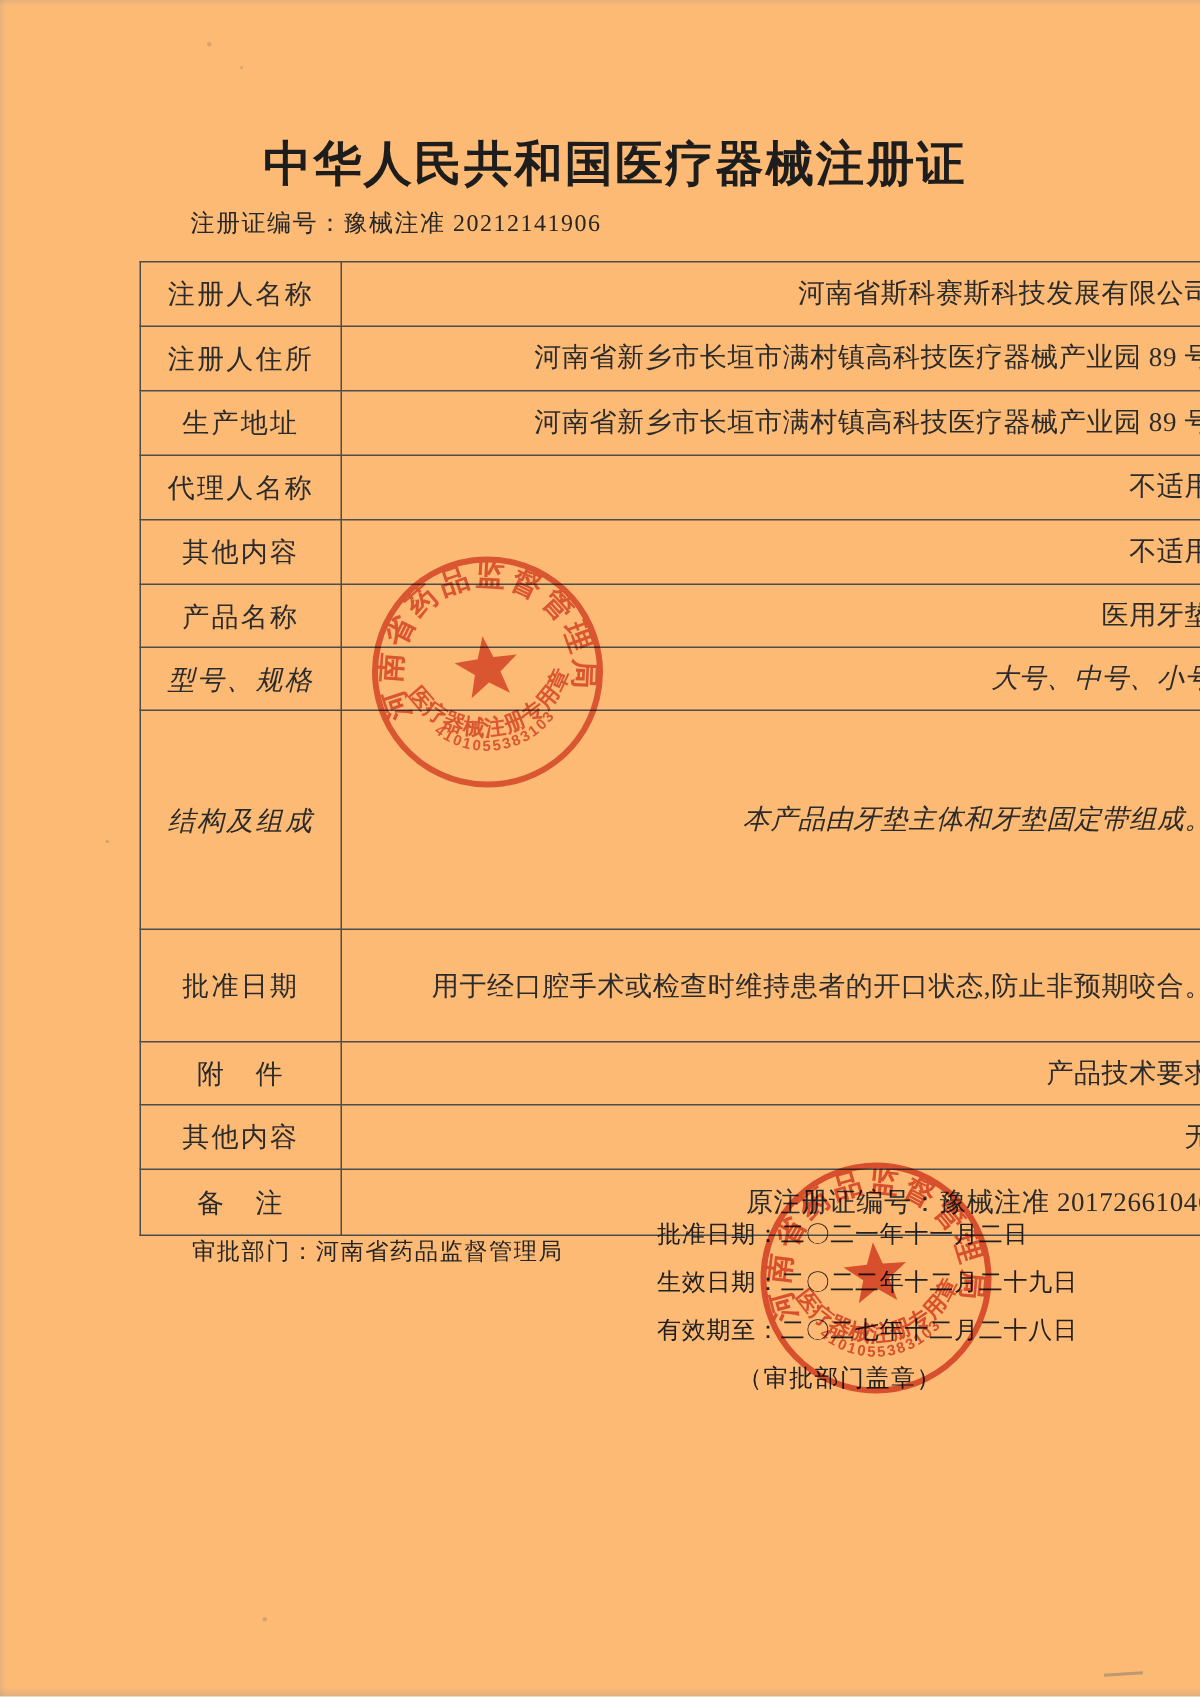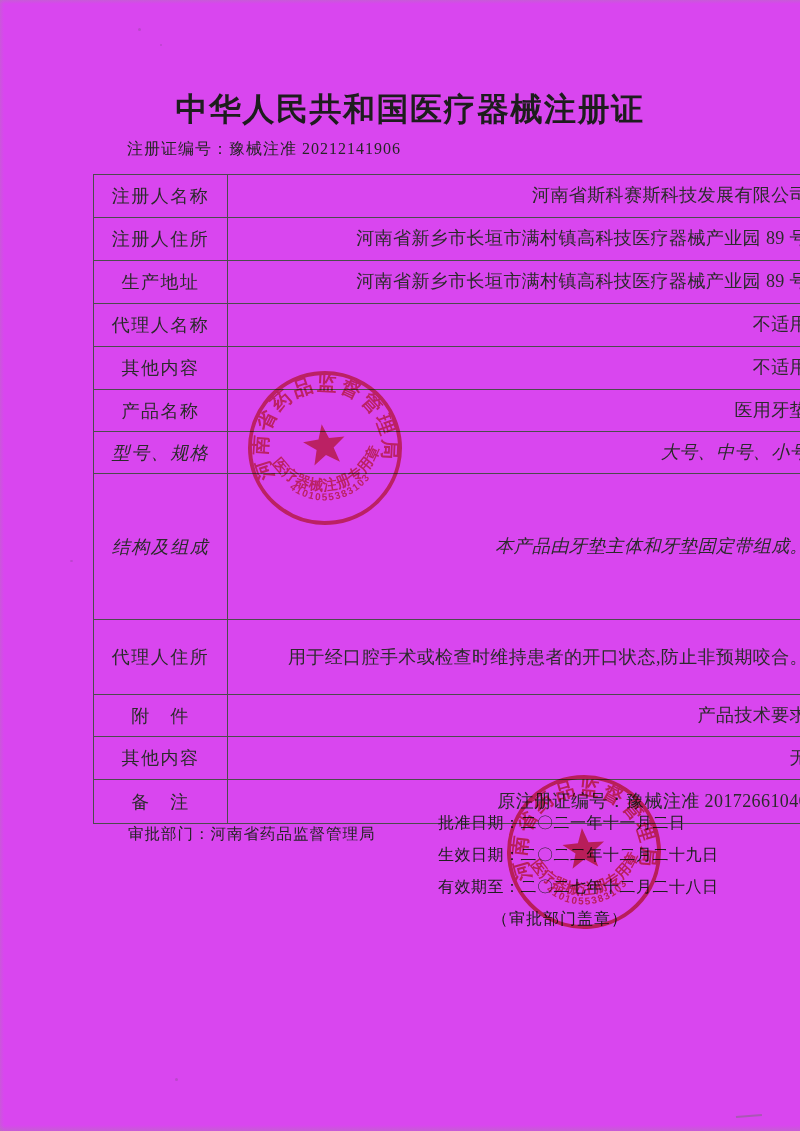--- a/index.html
+++ b/index.html
@@ -1,19 +1,19 @@
 <!DOCTYPE html>
 <html><head>
 <meta charset="utf-8">
 <style>
   * { margin:0; padding:0; box-sizing:border-box; }
   html,body { background:#e8e8e6; }
   .page {
     position:relative; width:800px; height:1131px; margin:0 auto;
-    background:#d946ef; overflow:hidden;
+    background:#fdba74; overflow:hidden;
     font-family:"Liberation Serif", serif; color:#2c2c2c;
   }
   
   .edge-top   { position:absolute; left:0; top:0; width:100%; height:4px;
                 background:linear-gradient(to bottom, rgba(150,150,148,.25), rgba(0,0,0,0)); }
   .edge-left  { position:absolute; left:0; top:0; width:4px; height:100%;
                 background:linear-gradient(to right, rgba(150,150,148,.22), rgba(0,0,0,0)); }
   .edge-bottom{ position:absolute; left:0; bottom:0; width:100%; height:6px;
                 background:linear-gradient(to top, rgba(150,150,148,.28), rgba(0,0,0,0)); }
   .corner-dash{ position:absolute; right:38px; bottom:14px; width:26px; height:2px;
@@ -105,21 +105,21 @@
       </tr>
       <tr class="h40">
         <td class="lbl">型号、规格</td>
         <td class="val">大号、中号、小号</td>
       </tr>
       <tr class="h146">
         <td class="lbl">结构及组成</td>
         <td class="val">本产品由牙垫主体和牙垫固定带组成。</td>
       </tr>
       <tr class="h75">
-        <td class="lbl">代理人住所</td>
+        <td class="lbl">批准日期</td>
         <td class="val">用于经口腔手术或检查时维持患者的开口状态,防止非预期咬合。</td>
       </tr>
       <tr class="h42">
         <td class="lbl">附　件</td>
         <td class="val">产品技术要求</td>
       </tr>
       <tr class="h43">
         <td class="lbl">其他内容</td>
         <td class="val">无</td>
       </tr>

